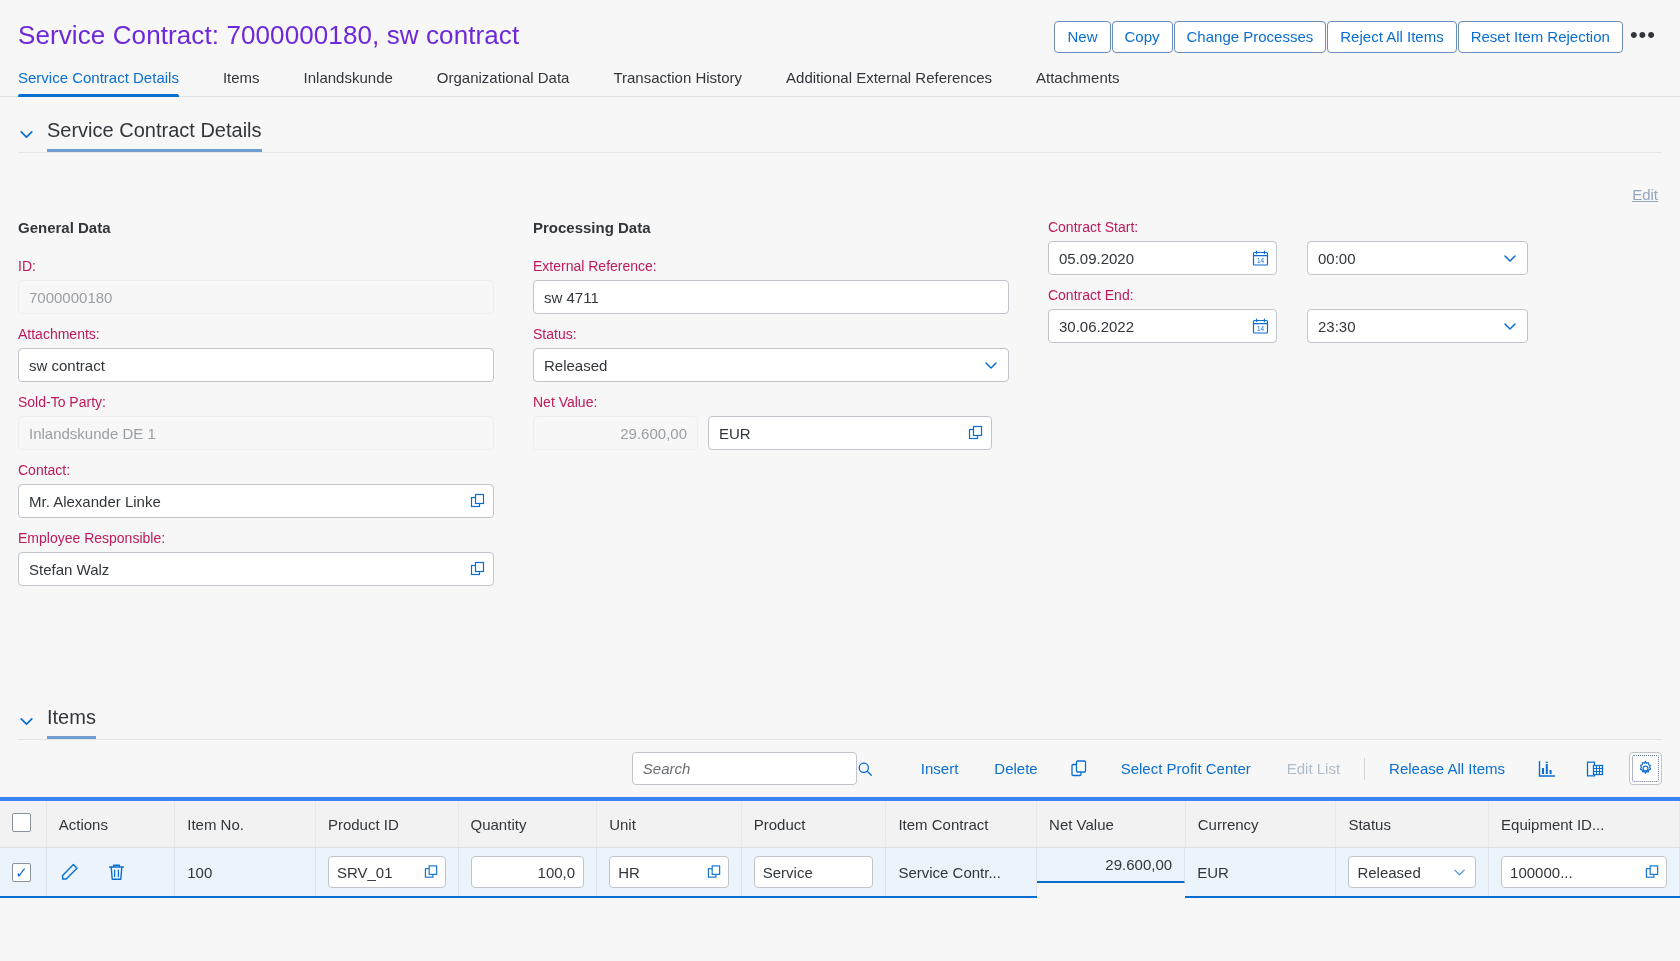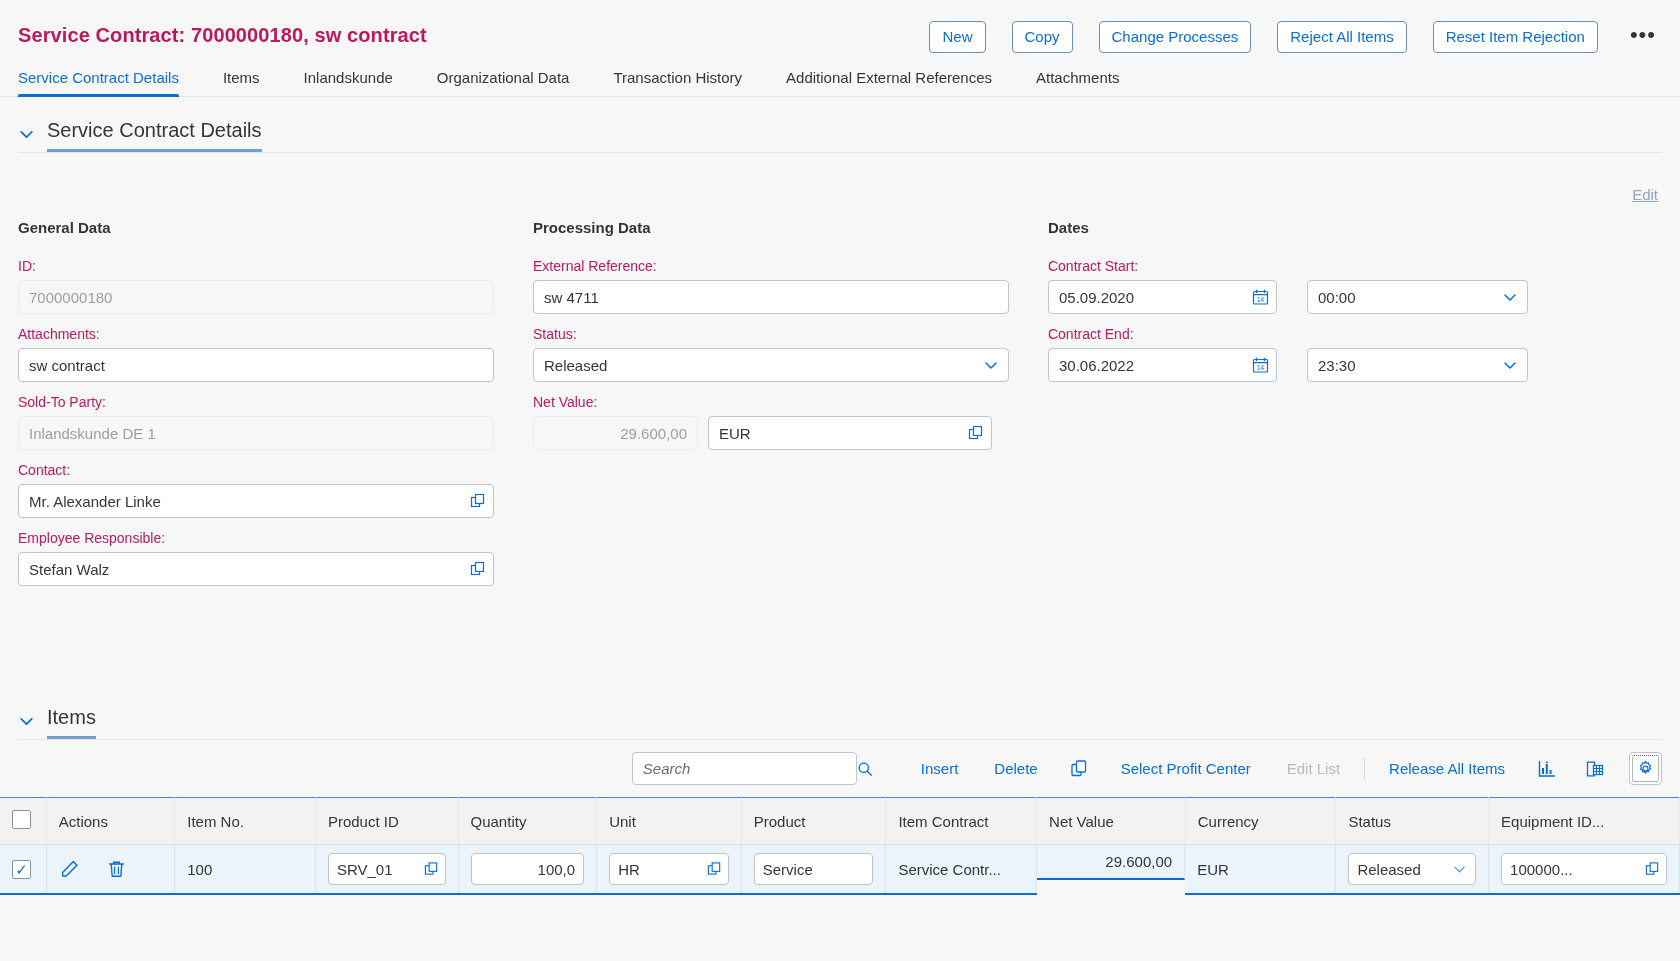--- a/index.html
+++ b/index.html
@@ -9,22 +9,22 @@
     background: #f7f7f7;
     font-family: "Liberation Sans", sans-serif;
     color: #32363a;
     overflow: hidden;
   }
   .page { width: 1680px; height: 961px; position: relative; background: #f7f7f7; }
 
   
   .header { padding: 18px 18px 0 18px; background: #f7f7f7; }
   .header-row { display: flex; align-items: flex-start; justify-content: space-between; }
-  .page-title { font-size: 20px; font-weight: 700; color: #be185d; letter-spacing: .1px; line-height: 34px; }
-  .header-actions { display: flex; align-items: flex-start; gap: 26px; padding-top: 3px; }
+  .page-title { font-size: 26px; font-weight: 400; color: #6d28d9; letter-spacing: .1px; line-height: 34px; }
+  .header-actions { display: flex; align-items: flex-start; gap: 1px; padding-top: 3px; }
   .btn {
     background: #fff; border: 1px solid #6a8fbc; color: #0a6ed1;
     border-radius: 4px; font-size: 15px; font-family: inherit;
     padding: 5px 12px 6px 12px; line-height: 19px; cursor: pointer; white-space: nowrap;
   }
   .overflow-btn {
     background: transparent; border: none; color: #32363a; cursor: pointer;
     font-size: 22px; line-height: 20px; padding: 4px 6px 8px 6px; letter-spacing: 1px;
   }
 
@@ -109,21 +109,21 @@
   .gear-btn { margin-left: 10px; width: 33px; height: 33px; border: 1px solid #bfc5cb;
               border-radius: 4px; background: #fff; display: flex; align-items: center;
               justify-content: center; cursor: pointer; position: relative; }
   .gear-btn::after { content: ""; position: absolute; inset: 2px; border: 1px dotted #5b738b; border-radius: 2px; }
 
   
   table.items { width: 100%; border-collapse: collapse; table-layout: fixed; }
   table.items th {
     font-size: 15px; font-weight: 400; color: #32363a; text-align: left;
     padding: 12px 12px 12px 12px; background: #f2f2f2;
-    border-top: 1px solid #3b82f6; border-bottom: 1px solid #dcdfe2;
+    border-top: 4px solid #3b82f6; border-bottom: 1px solid #dcdfe2;
     border-right: 1px solid #e6e8ea; white-space: nowrap; overflow: hidden;
   }
   table.items td {
     padding: 8px 12px; font-size: 15px; color: #32363a; background: #ebf3fb;
     border-bottom: 2px solid #0a6ed1; border-right: 1px solid #dde3ea;
     vertical-align: middle; white-space: nowrap; overflow: hidden;
   }
   th.c-check, td.c-check { width: 46px; padding-left: 16px; padding-right: 0; border-right: none; }
   th.c-actions, td.c-actions { width: 128px; }
   th.c-item, td.c-item { width: 140px; }
@@ -277,21 +277,20 @@
                   <rect x="1.5" y="4.5" width="8" height="9" fill="none" stroke="#0a6ed1" stroke-width="1.2"></rect>
                   <rect x="5.5" y="1.5" width="8" height="9" fill="#fff" stroke="#0a6ed1" stroke-width="1.2"></rect>
                 </svg>
             </span>
           </div>
         </div>
       </div>
     </div>
 
     <div class="col dates">
-      <div class="col-title">Dates</div>
 
       <div class="field">
         <div class="field-label">Contract Start:</div>
         <div class="daterow">
           <div class="inp-wrap date">
             <input class="inp" value="05.09.2020" style="">
             <span class="vh-icon">
               <svg width="17" height="17" viewBox="0 0 17 17">
                 <rect x="1.5" y="3" width="14" height="12.5" fill="none" stroke="#0a6ed1" stroke-width="1.2" rx="1"></rect>
                 <path d="M1.5 6.2h14" stroke="#0a6ed1" stroke-width="1.2"></path>

